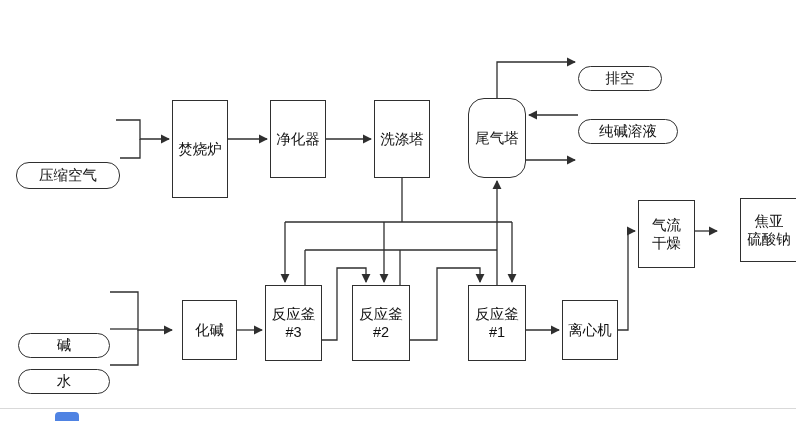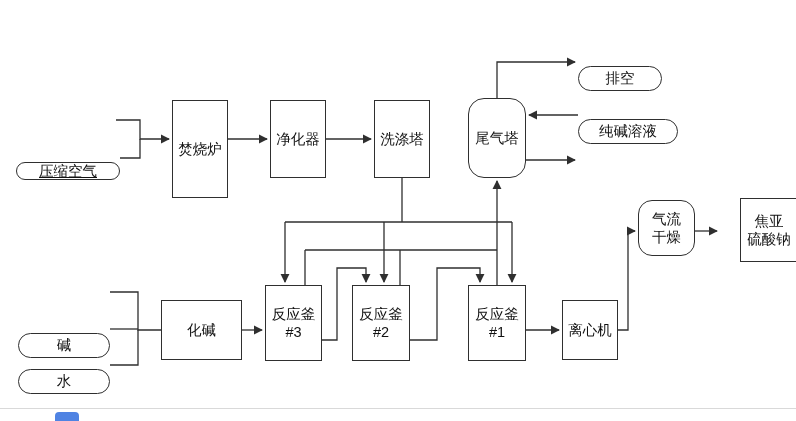--- a/index.html
+++ b/index.html
@@ -65,40 +65,40 @@
     <path d="M110 365 H138 V330"></path>
 
     <path d="M232 330 H262" marker-end="url(#arrow)"></path>
     <path d="M322 340 H337 V268 H366 V282" marker-end="url(#arrow)"></path>
     <path d="M410 340 H437 V268 H480 V282" marker-end="url(#arrow)"></path>
     <path d="M526 330 H559" marker-end="url(#arrow)"></path>
     <path d="M618 330 H628 V231 H635" marker-end="url(#arrow)"></path>
     <path d="M695 231 H717" marker-end="url(#arrow)"></path>
   </svg>
 
-  <div class="node pill" style="left:16px;  top:146px; width:104px; height:18px;text-decoration:underline;">压缩空气</div>
+  <div class="node pill" style="left:16px;  top:146px; width:104px; height:27px;">压缩空气</div>
   <div class="node" style="left:172px; top:100px; width:56px; height:98px;">焚烧炉</div>
   <div class="node" style="left:270px; top:100px; width:56px; height:78px;">净化器</div>
   <div class="node" style="left:374px; top:100px; width:56px; height:78px;">洗涤塔</div>
   <div class="node" style="left:468px; top:98px;  width:58px; height:80px;border-radius:16px;">尾气塔</div>
   <div class="node pill" style="left:578px; top:50px;  width:84px;  height:25px;">排空</div>
   <div class="node pill" style="left:578px; top:103px; width:100px; height:25px;">纯碱溶液</div>
 
   <div class="node pill" style="left:18px; top:317px; width:92px; height:25px;">碱</div>
   <div class="node pill" style="left:18px; top:353px; width:92px; height:25px;">水</div>
 
-  <div class="node" style="left:161px; top:300px; width:81px; height:60px;">化碱</div>
+  <div class="node" style="left:182px; top:300px; width:55px; height:60px;">化碱</div>
   <div class="node" style="left:265px; top:285px; width:57px; height:76px;">反应釜
 #3</div>
   <div class="node" style="left:352px; top:285px; width:58px; height:76px;">反应釜
 #2</div>
   <div class="node" style="left:468px; top:285px; width:58px; height:76px;">反应釜
 #1</div>
   <div class="node" style="left:562px; top:300px; width:56px; height:60px;text-align:center;">离心机</div>
-  <div class="node" style="left:638px; top:200px; width:57px; height:56px;border-radius:14px;">气流
+  <div class="node" style="left:638px; top:200px; width:57px; height:68px;">气流
 干燥</div>
   <div class="node" style="left:720px; top:198px; width:58px; height:64px;margin-left:20px;">焦亚
 硫酸钠</div>
 
   <div class="bottom-divider"></div>
   <div class="bottom-chip"></div>
 
 </div>
 
 </body></html>

